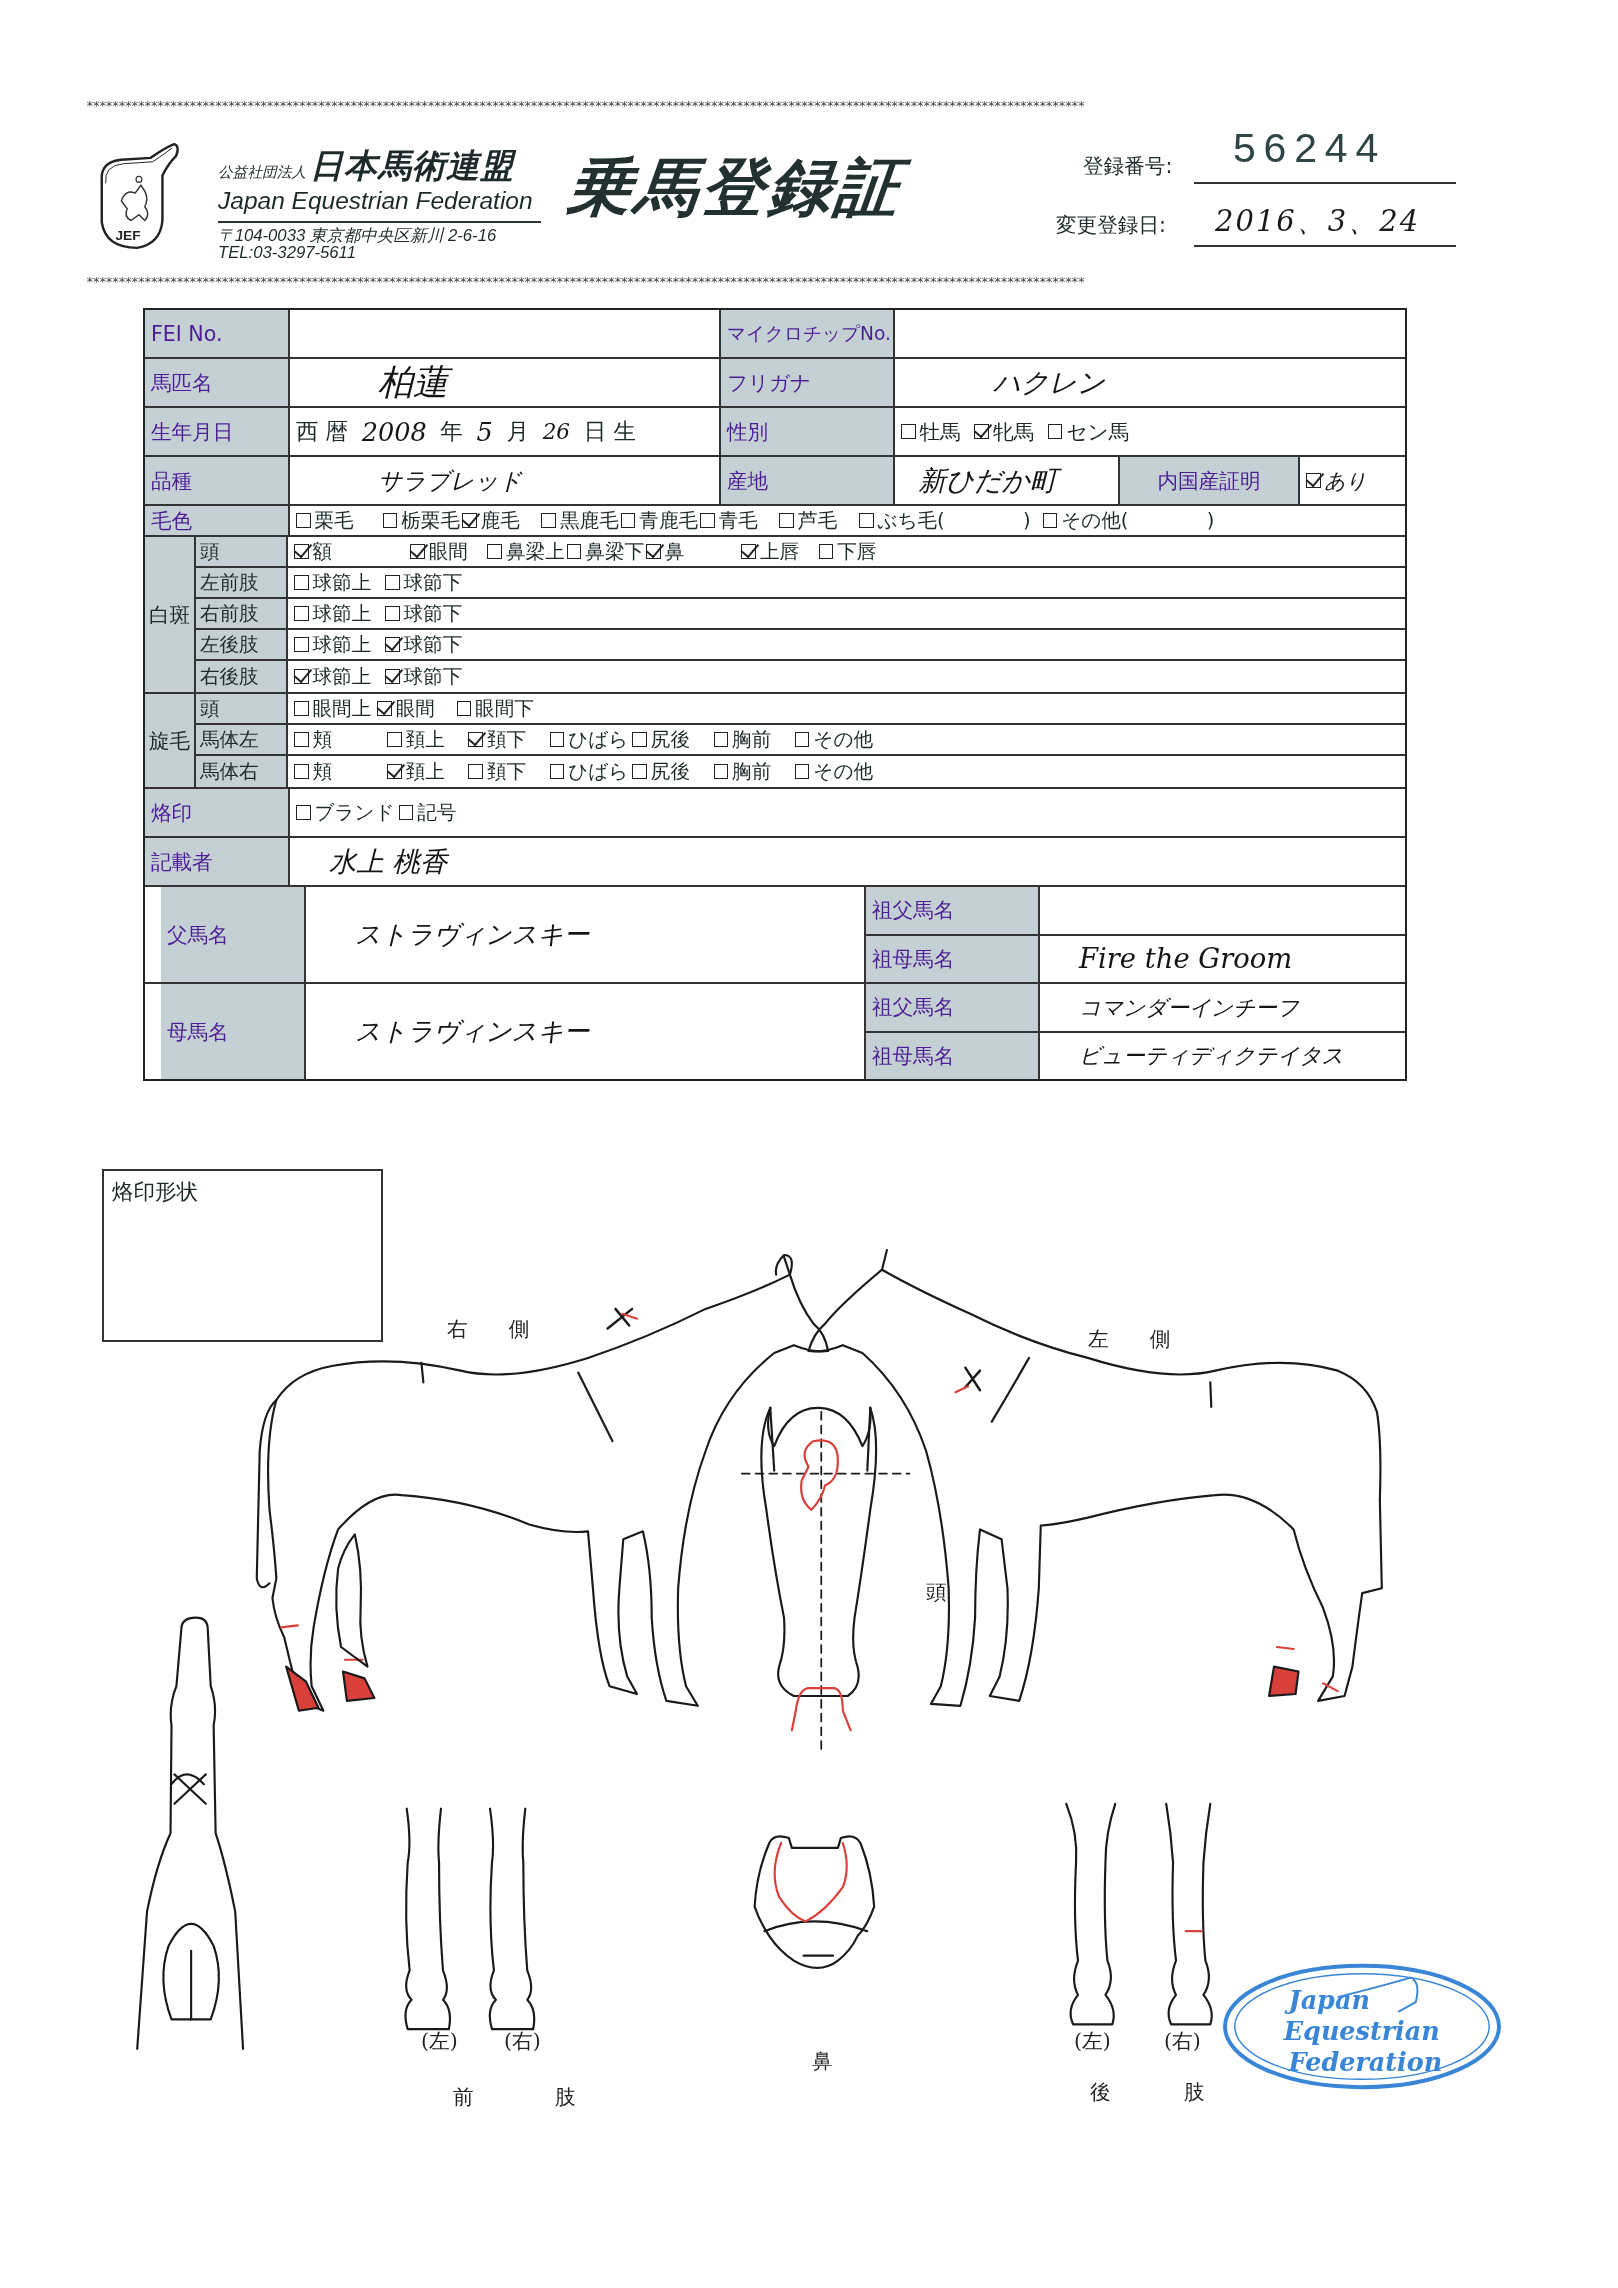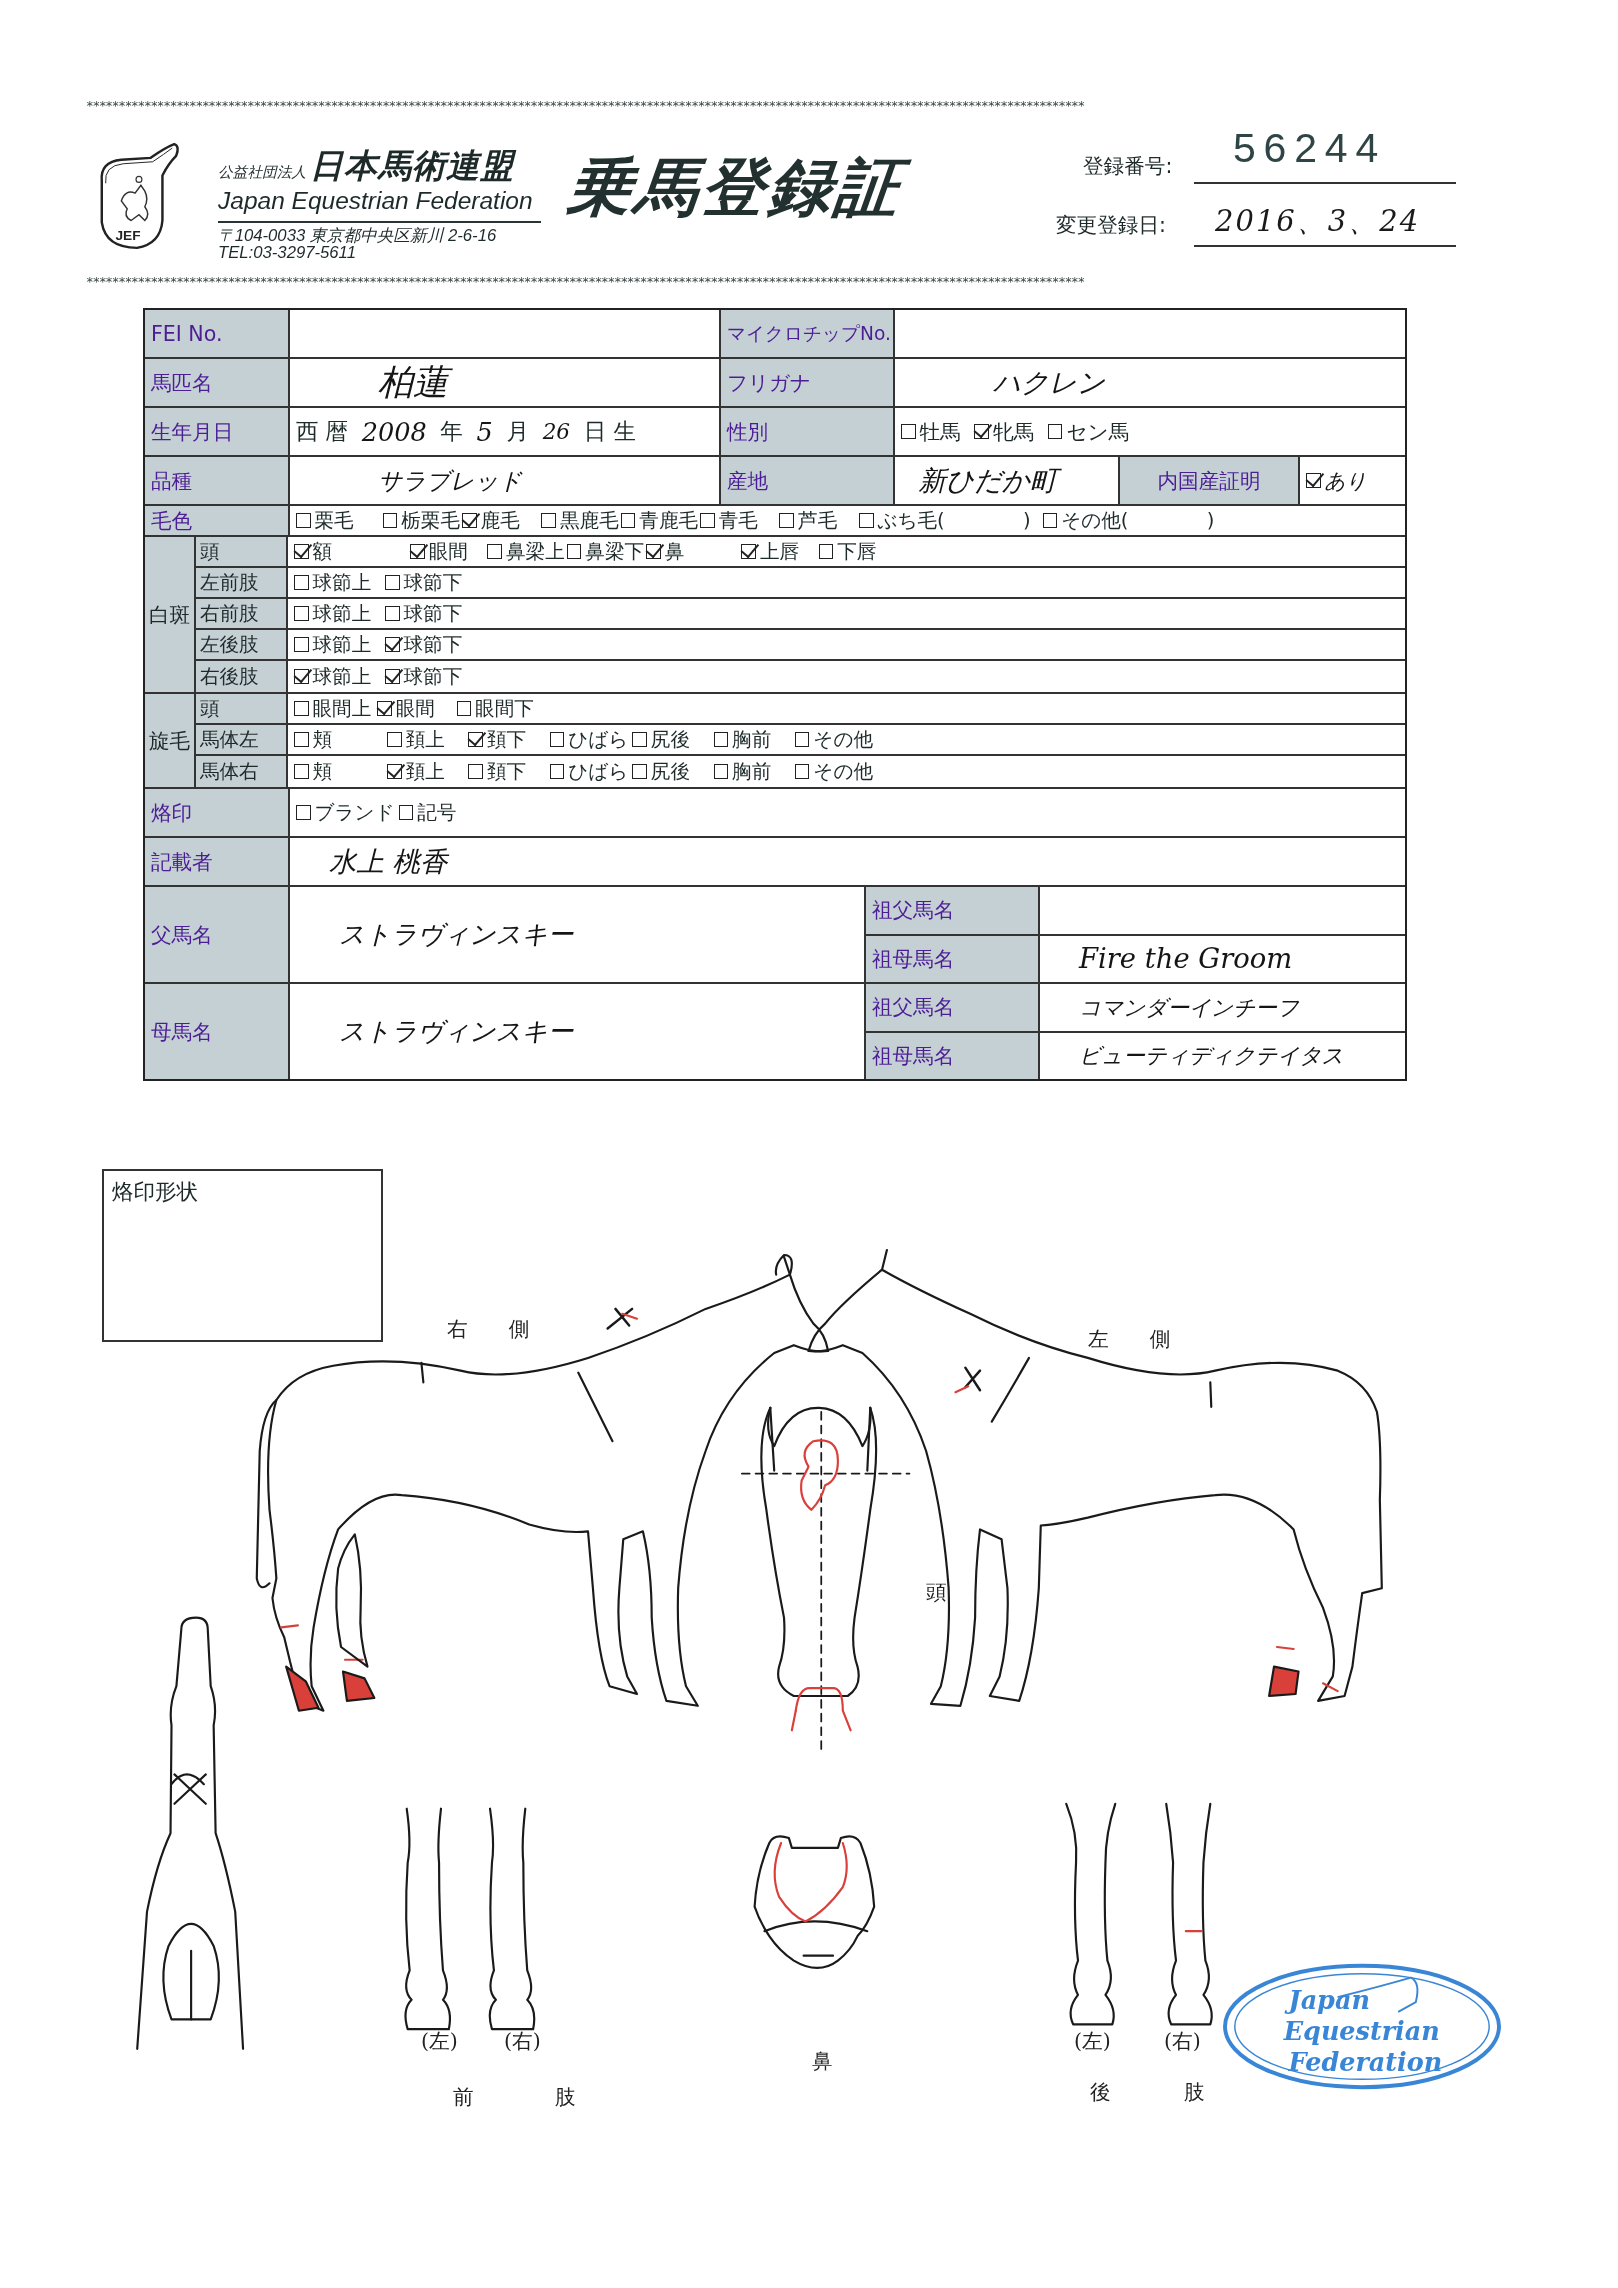--- a/index.html
+++ b/index.html
@@ -49,21 +49,21 @@
 
   .group { display: flex; border-bottom: 2px solid #333; }
   .group-lbl { width: 51px; background: #c4d0d4; border-right: 2px solid #333; font-size: 20.6px; display: flex; align-items: center; justify-content: center; }
   .group-rows { flex: 1; }
   .group-rows .row { border-bottom: 2px solid #333; }
   .group-rows .row:last-child { border-bottom: none; }
   .sub-lbl { width: 92px; background: #c4d0d4; border-right: 2px solid #333; font-size: 19.6px; padding-left: 3.9px; display: flex; align-items: center; }
 
   .pedigree { display: flex; height: 192px; }
   .ped-parent { display: flex; flex-direction: column; width: 721px; border-right: 2px solid #333; }
-  .ped-parent .prow { flex: 1; display: flex; border-bottom: 2px solid #333; }
+  .ped-parent .prow { flex: 1; display: flex; border-bottom: 2px solid #333; padding-left: 16px; }
   .ped-parent .prow:last-child { border-bottom: none; }
   .ped-grand { flex: 1; display: flex; flex-direction: column; }
   .ped-grand .grow { flex: 1; display: flex; border-bottom: 2px solid #333; }
   .ped-grand .grow:last-child { border-bottom: none; }
   .ped-grand .lbl { width: 174px; }
 
   
   .brand-box { position: absolute; left: 102px; top: 1169px; width: 281px; height: 173px; border: 2px solid #333; }
   .brand-box-title { position: absolute; left: 7.8px; top: 5.9px; font-size: 21.6px; }
   .diagram { position: absolute; left: 0; top: 1206px; width: 1618px; height: 931px; }

